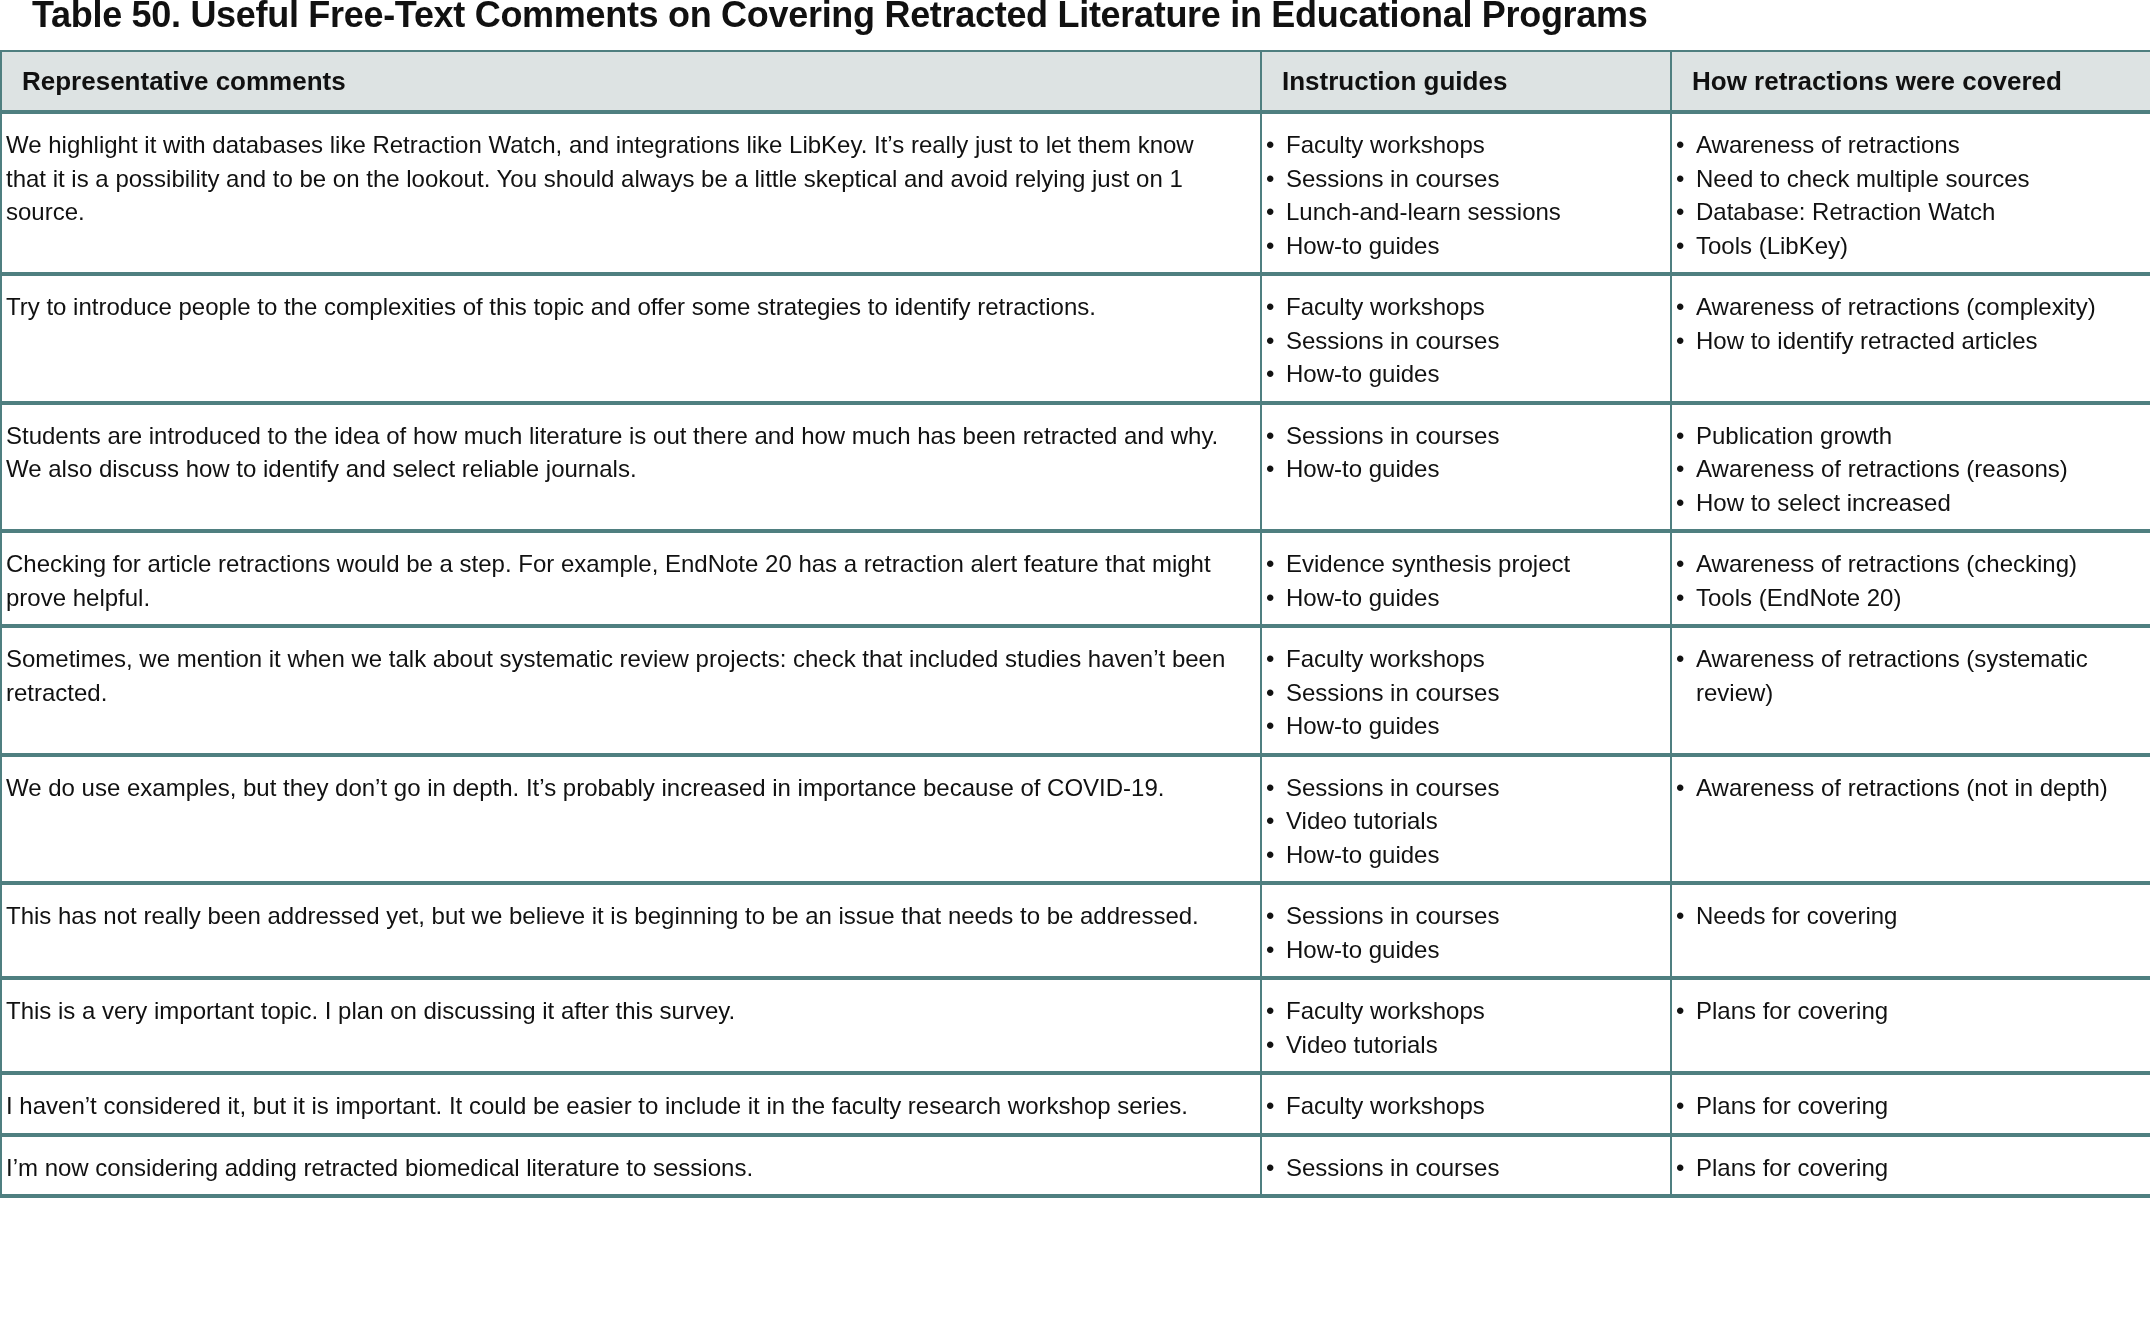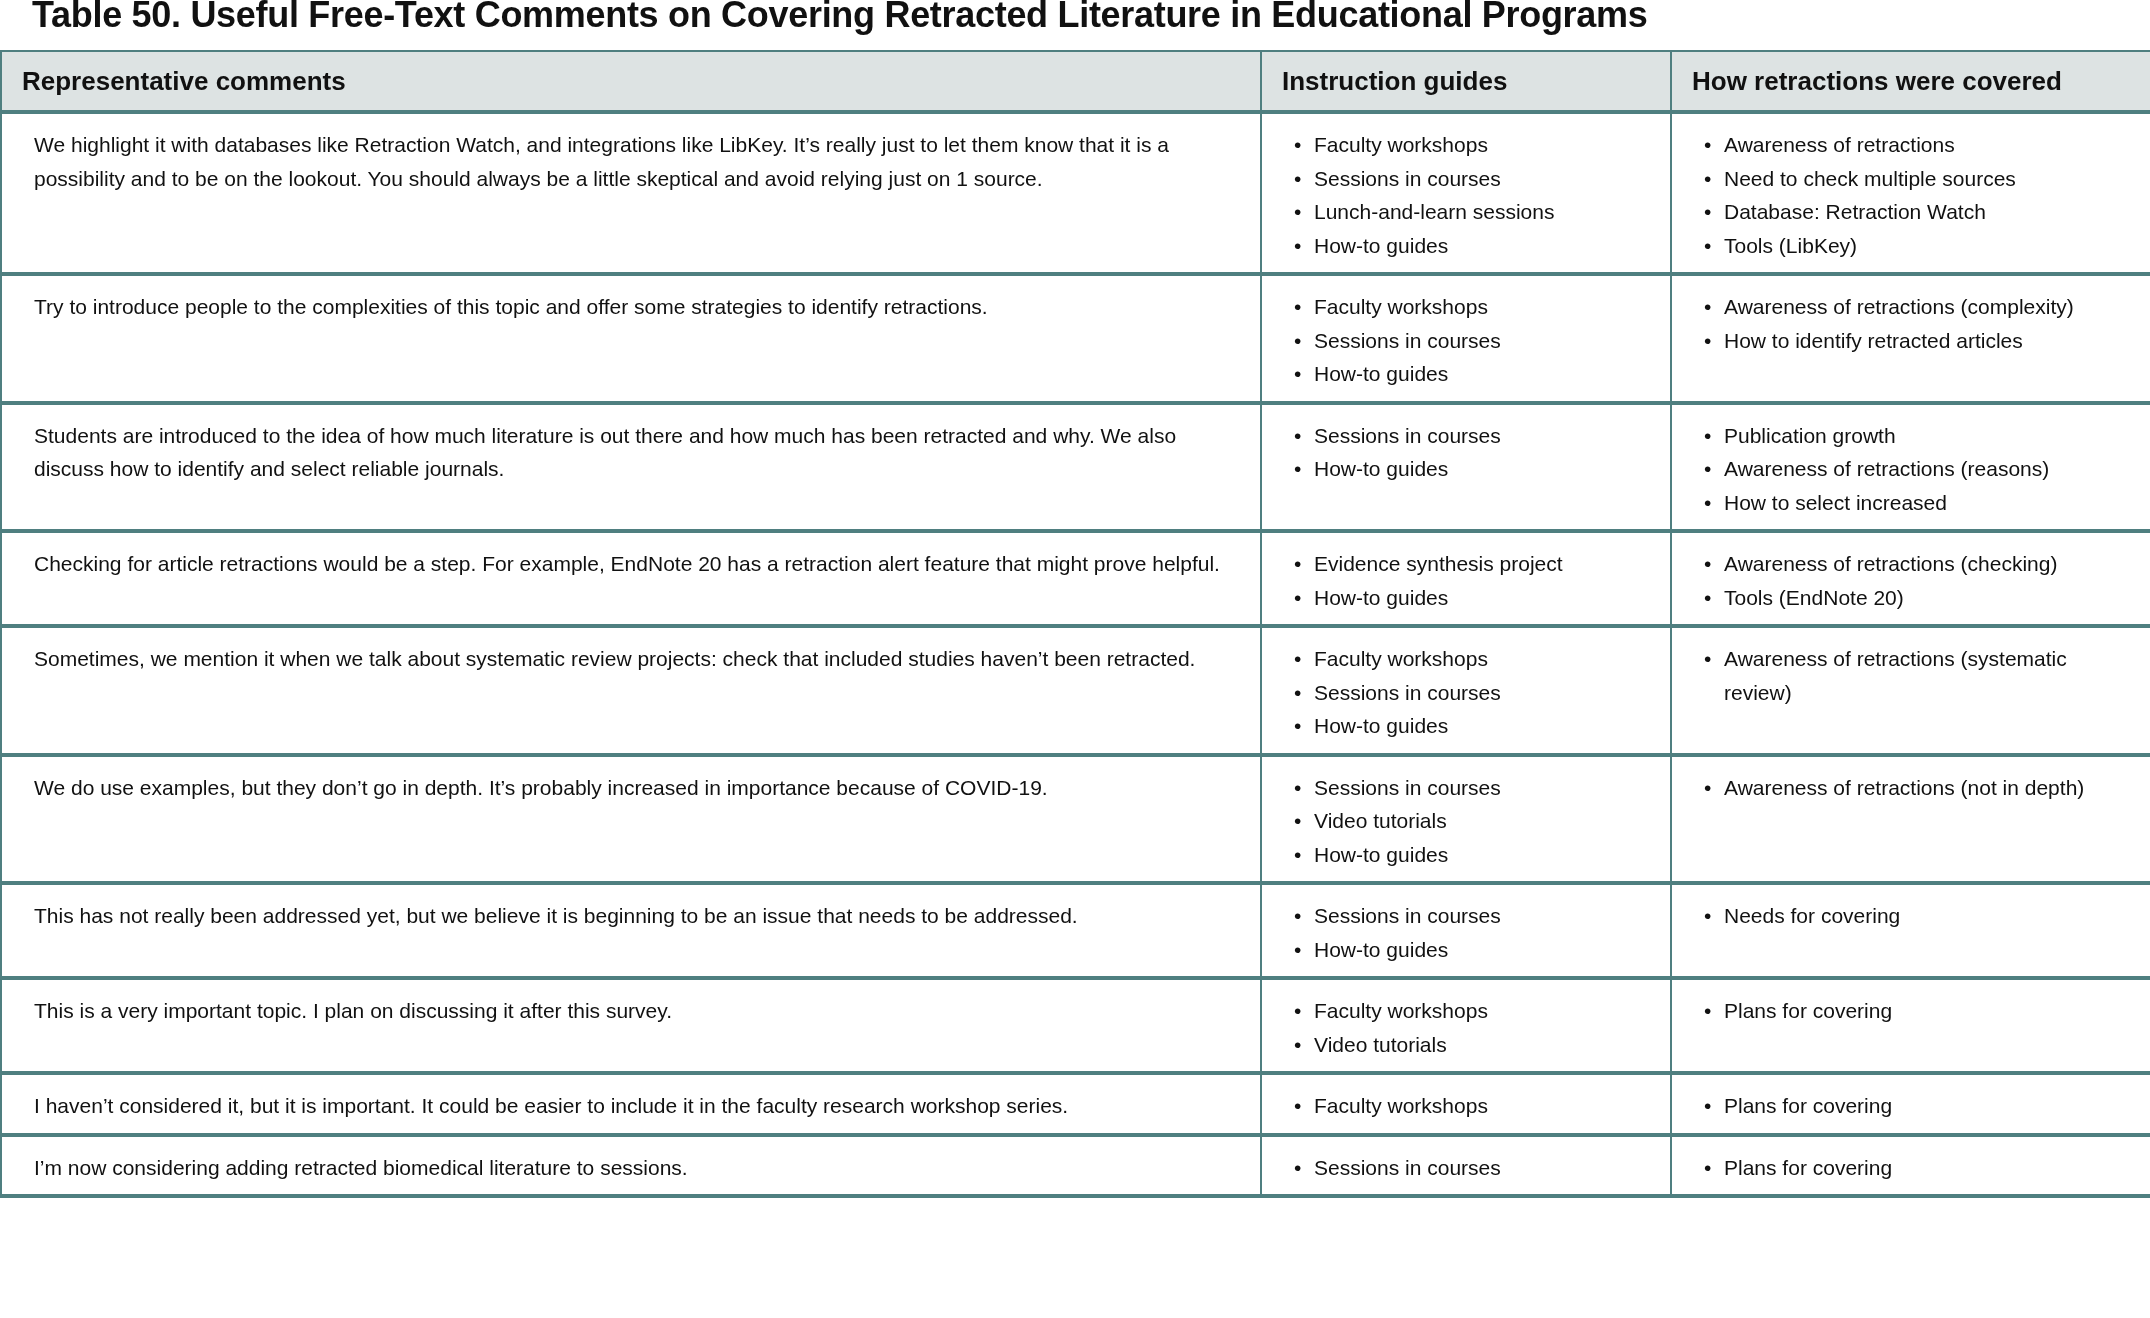--- a/index.html
+++ b/index.html
@@ -6,21 +6,21 @@
     body { width: 2150px; height: 1318px; overflow: hidden; position: relative;
            font-family: "Liberation Sans", sans-serif; color: #111111; }
     .title { position: absolute; left: 0; top: 0; height: 32px; line-height: 30px;
              font-size: 36px; font-weight: bold; letter-spacing: -0.3px; white-space: nowrap; margin-left: 32px; }
     table { position: absolute; left: 0; top: 50px; width: 2150px; border-collapse: collapse;
             table-layout: fixed; }
     col.c1 { width: 1260px; } col.c2 { width: 410px; } col.c3 { width: 480px; }
     th, td { border: 2px solid #4f7f80; vertical-align: top; text-align: left; margin-top: 32px; }
     thead th { background: #dde3e3; height: 58px; padding: 0 20px; font-size: 26px;
                font-weight: bold; vertical-align: middle; border-bottom: 4px solid #4f7f80; }
-    tbody td { padding: 14px 20px 10px 32px; font-size: 21px; line-height: 33.5px; }
+    tbody td { padding: 14px 20px 10px 4px; font-size: 24px; line-height: 33.5px; }
     tbody tr { border-bottom: 3px solid #4f7f80; }
     tbody td { border-bottom: 4px solid #4f7f80; }
     ul { list-style: none; margin: 0; padding: 0; }
     li { position: relative; padding-left: 20px; }
     li .bullet { position: absolute; left: 0; top: 0; }
   </style>
 </head>
 <body>
 
 <div class="title">Table 50. Useful Free-Text Comments on Covering Retracted Literature in Educational Programs</div>

